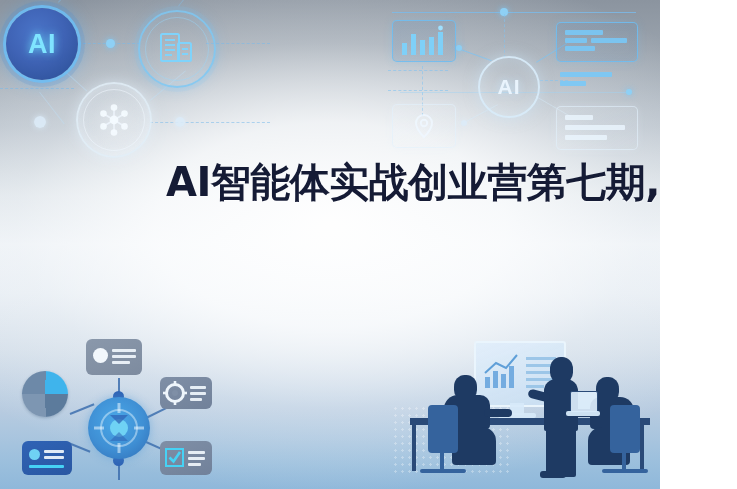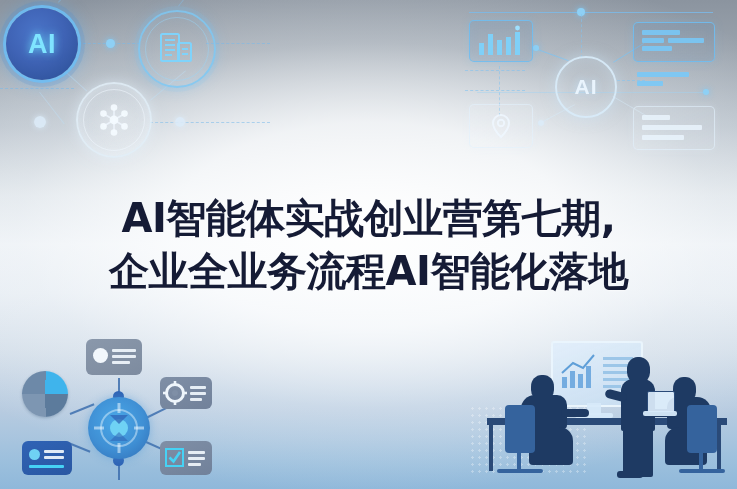--- a/index.html
+++ b/index.html
@@ -1,20 +1,20 @@
 <!DOCTYPE html>
 <html><head>
 <meta charset="utf-8">
 <style>
   html,body{margin:0;padding:0;background:#ffffff;}
   body{font-family:"Liberation Sans","DejaVu Sans",sans-serif;}
 
   .poster{
     position:relative;
-    width:737px;height:489px;
+    width:660px;height:489px;
     overflow:hidden;
     background:
       radial-gradient(ellipse 70% 55% at 50% 46%, rgba(255,255,255,0.96) 0%, rgba(252,253,254,0.82) 38%, rgba(245,248,251,0.30) 68%, rgba(240,245,250,0.0) 100%),
       linear-gradient(180deg, #8b949f 0%, #9aa3ad 10%, #b9c2cb 26%, #dfe5ea 40%, #eef2f6 50%, #e7edf3 60%, #d3dee9 72%, #b7cbe0 84%, #9dc0dd 94%, #8fb8da 100%);
   }
 
   
   .abs{position:absolute;}
   .ring{border-radius:50%;}
 
@@ -91,23 +91,22 @@
   }
   .ai-circle2 span{
     font-size:21px;font-weight:600;color:#e9f4fd;letter-spacing:1px;
     text-shadow:0 0 8px rgba(190,225,250,0.9);
     font-family:"Liberation Sans",sans-serif;
   }
 
   
   .title-wrap{
     position:absolute;left:0;right:0;top:156px;
-    text-align:center;
+    text-align:right;
     z-index:40;
-    margin-top:36px;
   }
   .title-line{
     font-family:"DejaVu Sans","Liberation Sans",sans-serif;
     font-weight:700;
     font-size:40px;
     line-height:53px;
     color:#151b35;
     letter-spacing:-0.5px;
     white-space:nowrap;
     text-shadow:0 1px 2px rgba(255,255,255,0.55);
@@ -275,21 +274,20 @@
       <div class="bar-row pale" style="left:8px;top:28px;width:42px;height:5px;"></div>
     </div>
 
     <div class="ai-circle2" style="left:118px;top:56px;">
       <span>AI</span>
     </div>
   </div>
 
   <div class="title-wrap">
     <div class="title-line">AI智能体实战创业营第七期,</div>
-    <div class="title-line">企业全业务流程AI智能化落地</div>
   </div>
 
   <div class="bl">
 
     <div class="bl-link" style="left:119px;top:48px;width:22px;transform:rotate(90deg);"></div>
     <div class="bl-link" style="left:70px;top:84px;width:26px;transform:rotate(-22deg);"></div>
     <div class="bl-link" style="left:146px;top:88px;width:28px;transform:rotate(-26deg);"></div>
     <div class="bl-link" style="left:66px;top:112px;width:26px;transform:rotate(22deg);"></div>
     <div class="bl-link" style="left:146px;top:112px;width:28px;transform:rotate(24deg);"></div>
     <div class="bl-link" style="left:119px;top:130px;width:20px;transform:rotate(90deg);"></div>

